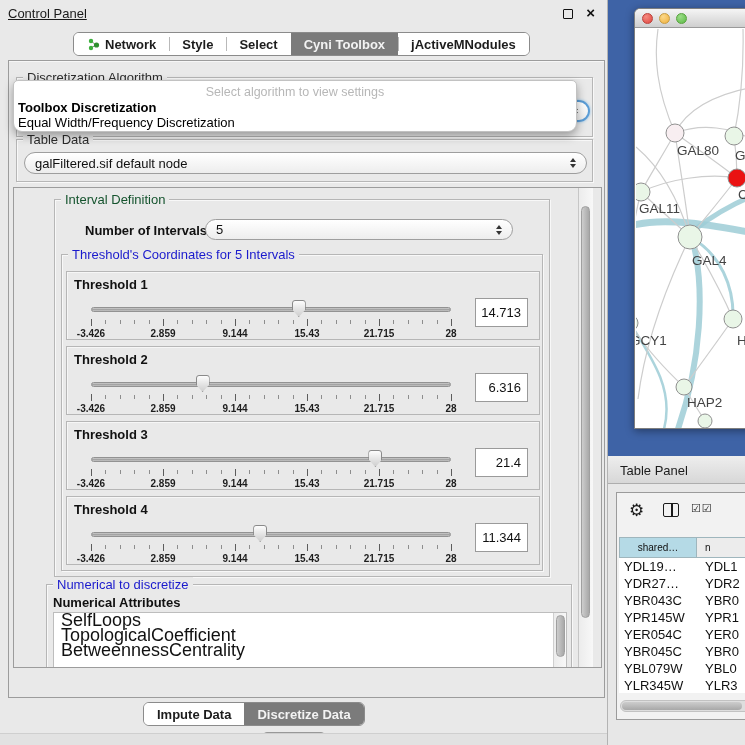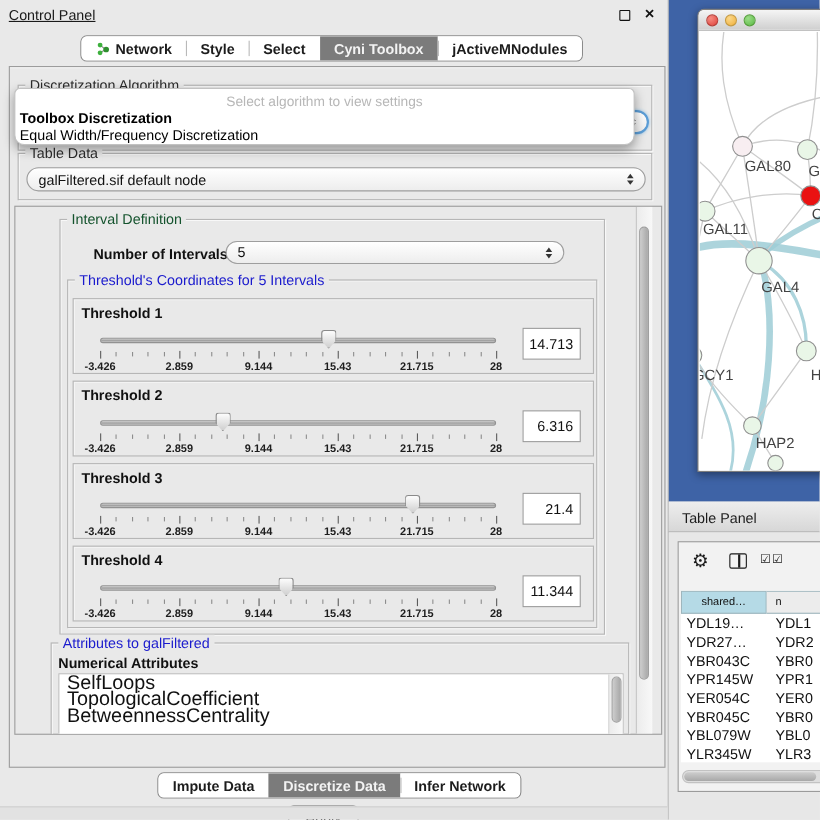--- a/index.html
+++ b/index.html
@@ -382,21 +382,21 @@
                   <span class="tick-label" style="left: 360px;">28</span>
                   <div class="th-handle" style="left: 162.197px;"></div>
                 </div>
                 <div class="th-value">11.344</div>
               </div>
             </div>
         </div>
       </div>
 
       <div class="group" style="left:32px; top:396px; width:526px; height:130px;">
-        <span class="group-title t-blue">Attributes to galFiltered</span>
+        <span class="group-title t-blue">Numerical to discretize</span>
         <span class="attr-sub">Numerical Attributes</span>
         <div class="attr-list">
           <div id="attr-items">
               <div class="attr-item">SelfLoops</div>
               <div class="attr-item">TopologicalCoefficient</div>
               <div class="attr-item">BetweennessCentrality</div>
             </div>
           <div class="attr-sb">
             <div class="v-thumb"></div>
           </div>
@@ -410,23 +410,20 @@
 
     <div class="apply-btn">Apply</div>
   </div>
 
   <div id="bottom-tabs" class="tab-group">
       <div class="tab">
         <span>Impute Data</span>
       </div>
       <div class="tab selected">
         <span>Discretize Data</span>
-      </div>
-      <div class="tab">
-        <span>Infer Network</span>
       </div>
     </div>
   <div class="bottom-seam"></div>
 <div class="algo-popup">
       <div class="algo-hint">Select algorithm to view settings</div>
       <div class="algo-item b">Toolbox Discretization</div>
       <div class="algo-item r">Equal Width/Frequency Discretization</div>
     </div>
   </div>
 

